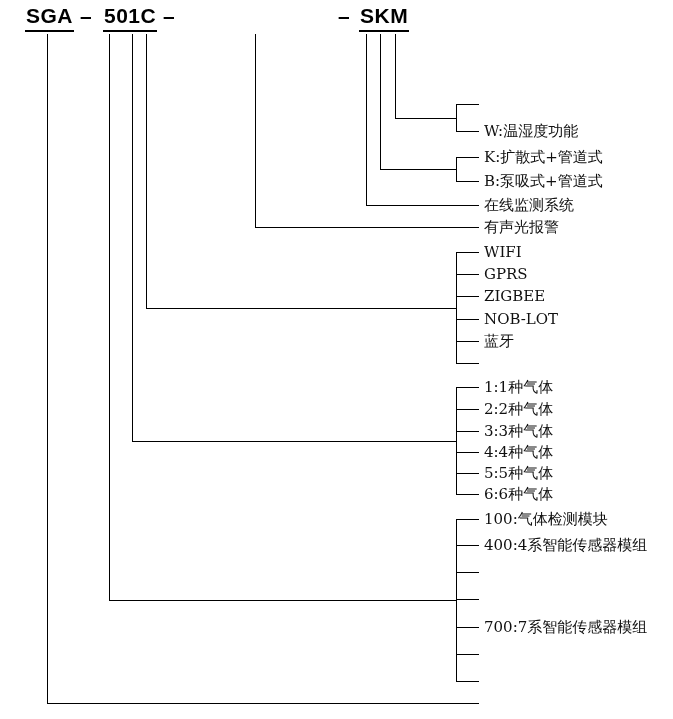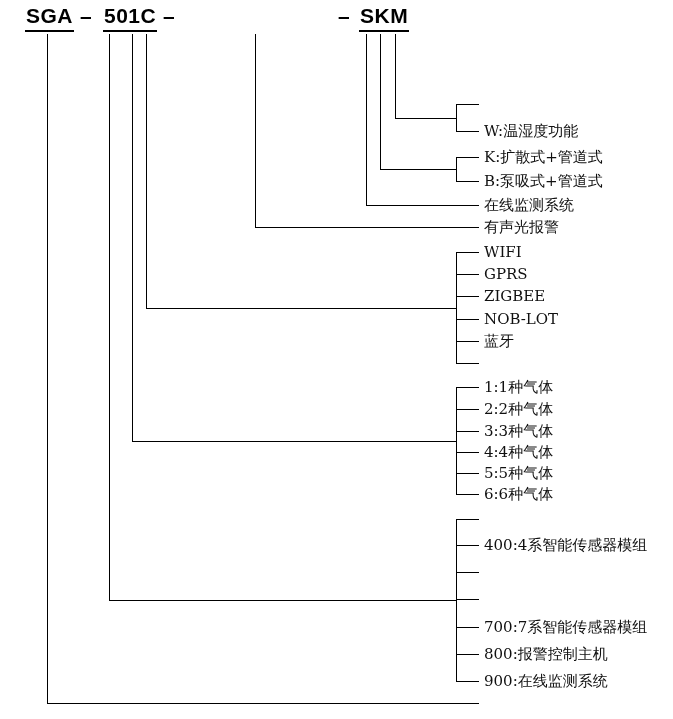--- a/index.html
+++ b/index.html
@@ -94,18 +94,17 @@
   <span class="lbl" style="top:264px">GPRS</span>
   <span class="lbl" style="top:286px">ZIGBEE</span>
   <span class="lbl" style="top:309px">NOB-LOT</span>
   <span class="lbl" style="top:331px">蓝牙</span>
   <span class="lbl" style="top:377px">1:1种气体</span>
   <span class="lbl" style="top:399px">2:2种气体</span>
   <span class="lbl" style="top:421px">3:3种气体</span>
   <span class="lbl" style="top:442px">4:4种气体</span>
   <span class="lbl" style="top:463px">5:5种气体</span>
   <span class="lbl" style="top:484px">6:6种气体</span>
+  <span class="lbl" style="top:509px">100:气体检测模块</span>
   <span class="lbl" style="top:535px">400:4系智能传感器模组</span>
   <span class="lbl" style="top:617px">700:7系智能传感器模组</span>
-  <span class="lbl" style="top:644px">800:报警控制主机</span>
-  <span class="lbl" style="top:671px">900:在线监测系统</span>
 
 </div>
 
 </body></html>

